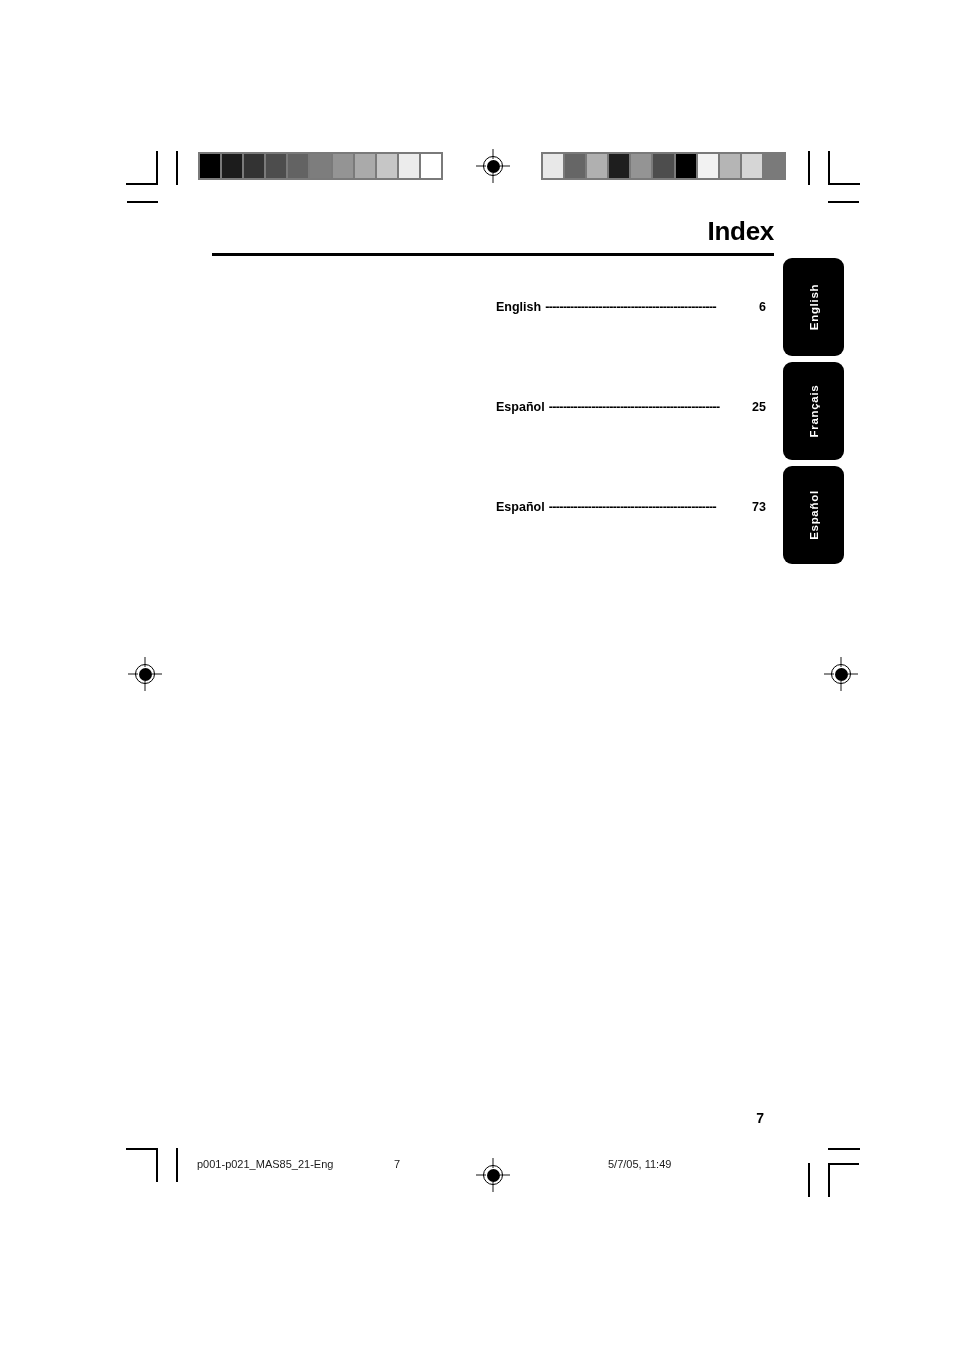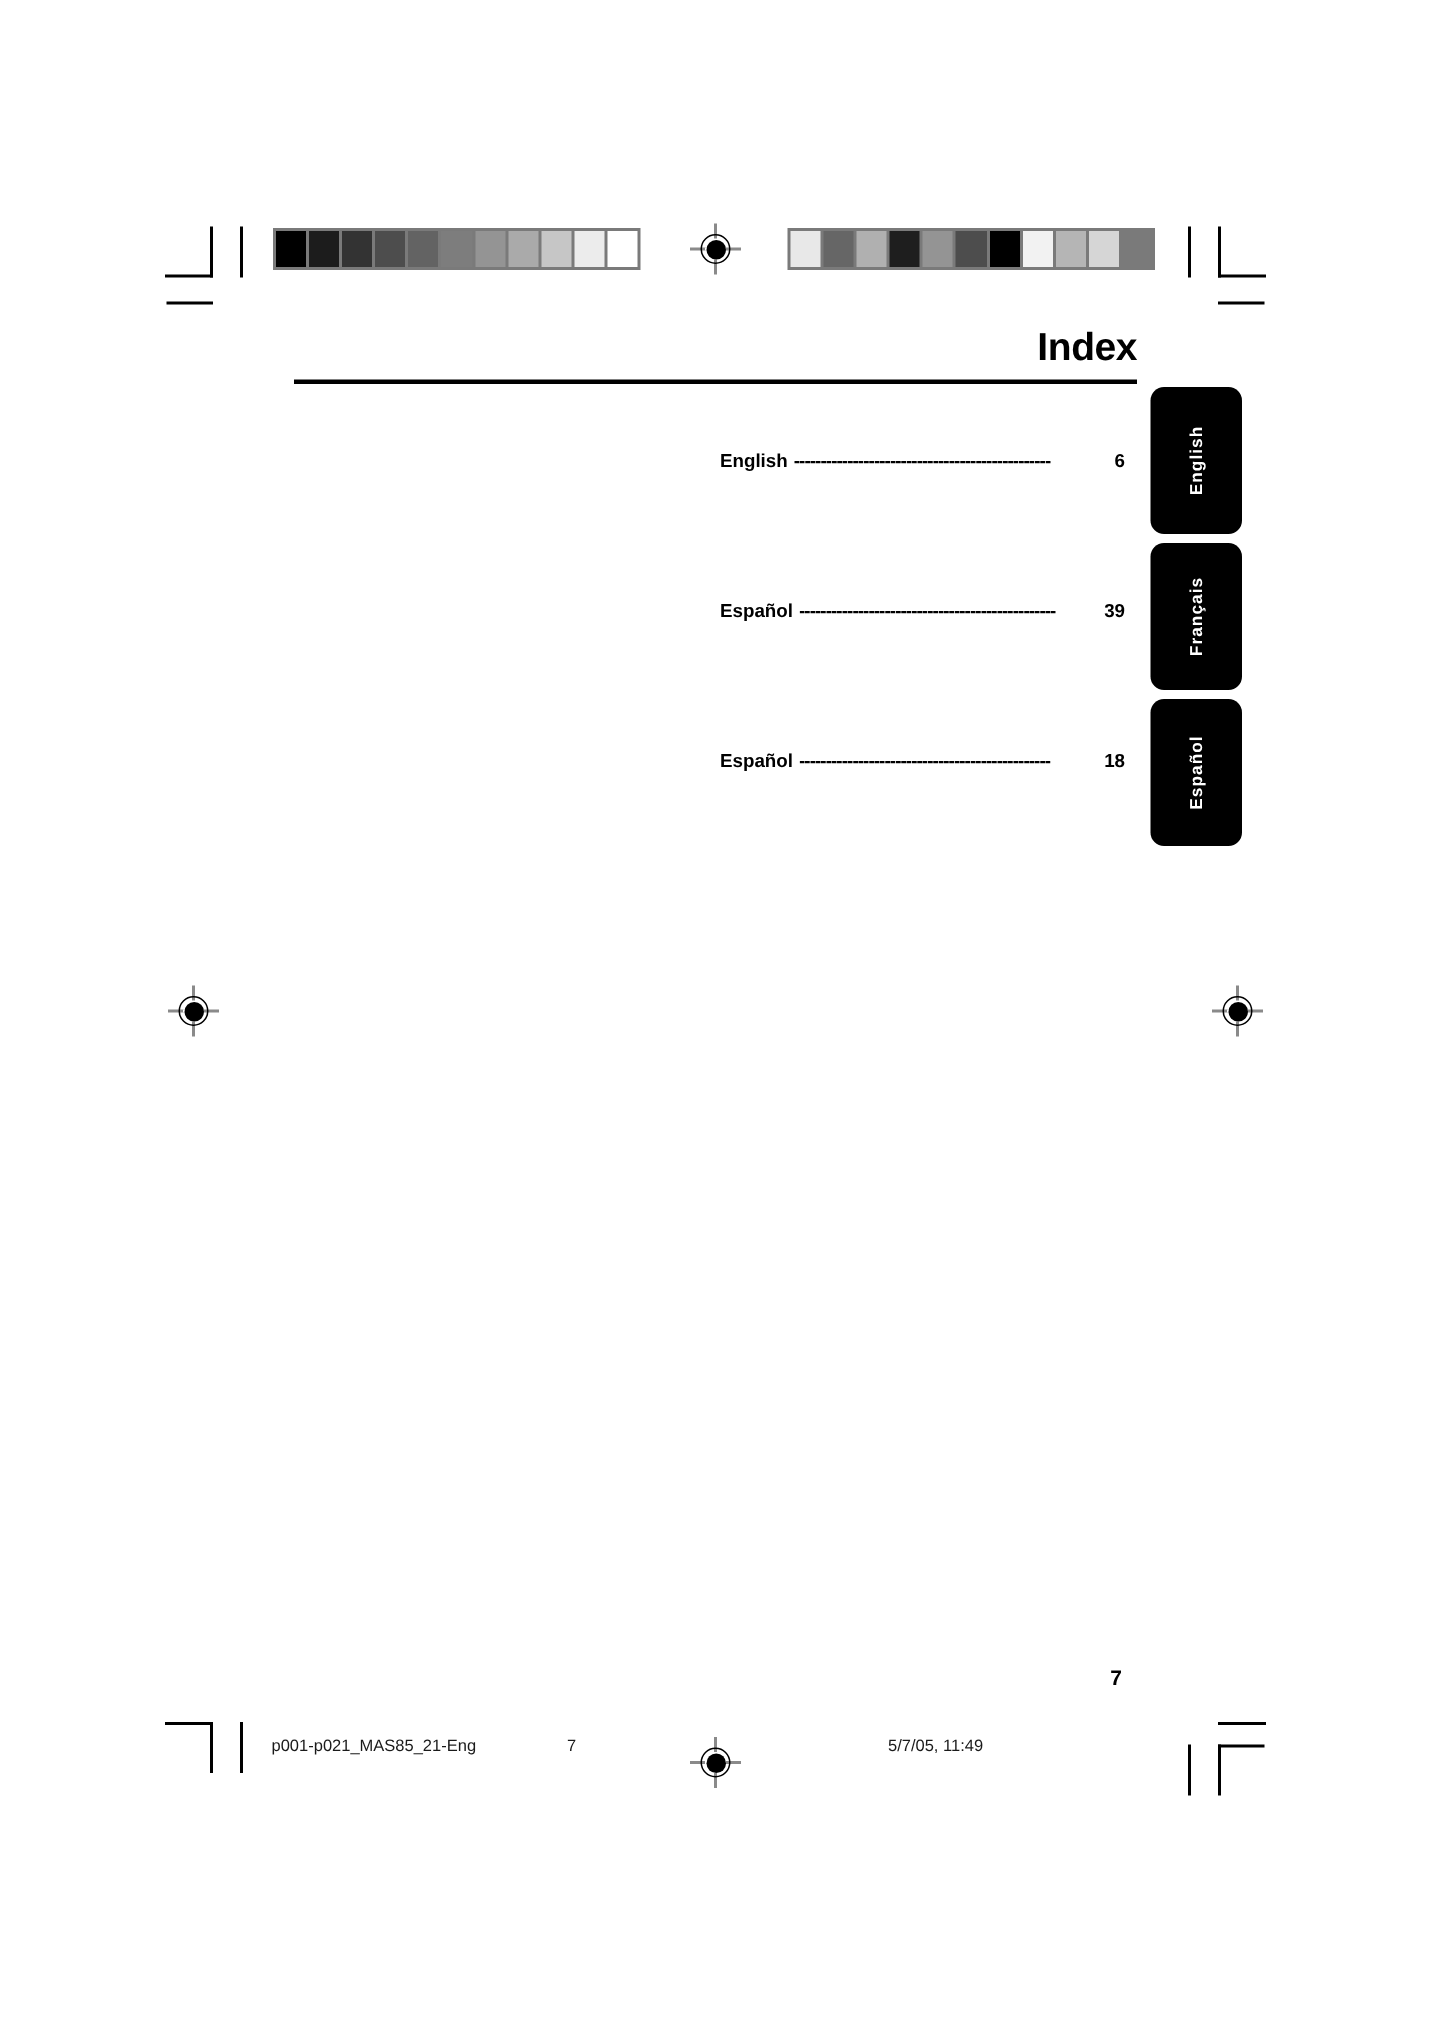--- a/index.html
+++ b/index.html
@@ -12,20 +12,21 @@
     height: 1351px;
     position: relative;
     overflow: hidden;
     font-family: "Liberation Sans", sans-serif;
     color: #000000;
   }
 
   .page {
     position: absolute;
     inset: 0;
+    margin-left: 16px;
   }
 
   
   .mark-line {
     position: absolute;
     background: #000000;
   }
 
   
   .reg-target {
@@ -303,26 +304,26 @@
 
   <div class="index-list" id="index-list">
       <div class="index-entry">
         <span class="entry-label">English</span>
         <span class="entry-leader">------------------------------------------------</span>
         <span class="entry-page">6</span>
       </div>
       <div class="index-entry">
         <span class="entry-label">Español</span>
         <span class="entry-leader">------------------------------------------------</span>
-        <span class="entry-page">39</span>
+        <span class="entry-page">25</span>
       </div>
       <div class="index-entry">
         <span class="entry-label">Español</span>
         <span class="entry-leader">-----------------------------------------------</span>
-        <span class="entry-page">18</span>
+        <span class="entry-page">73</span>
       </div>
     </div>
 
   <div class="side-tabs" id="side-tabs">
       <div class="side-tab">
         <span class="tab-label">English</span>
       </div>
       <div class="side-tab">
         <span class="tab-label">Français</span>
       </div>

